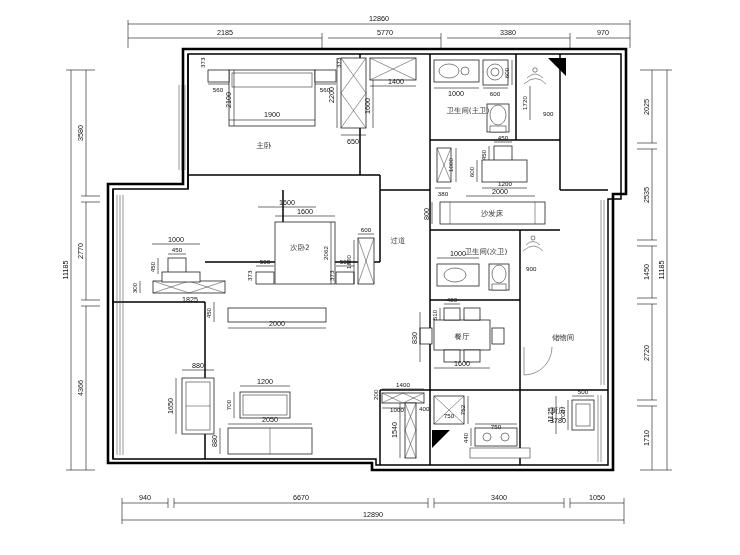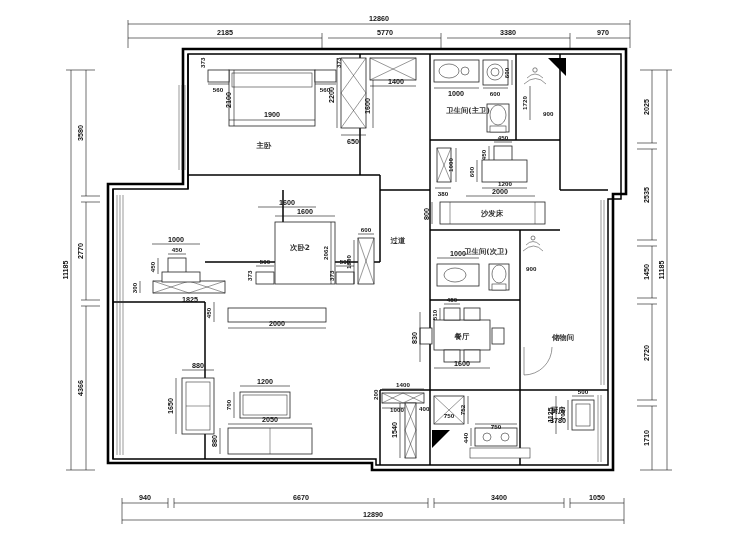--- a/index.html
+++ b/index.html
@@ -1,18 +1,18 @@
 <!DOCTYPE html>
 <html><head>
 <meta charset="utf-8">
 <style>
   html,body{margin:0;padding:0;background:#ffffff;}
   body{width:740px;height:555px;overflow:hidden;
        font-family:"Liberation Sans","DejaVu Sans",sans-serif;color:#111;}
-  #plan-root{position:relative;width:740px;height:555px;font-weight:bold;}
+  #plan-root{position:relative;width:740px;height:555px;}
   svg{display:block;}
   .dimtxt{font-size:7.2px;fill:#111;font-family:"Liberation Sans",sans-serif;}
   .dimtxt-sm{font-size:6.2px;fill:#111;font-family:"Liberation Sans",sans-serif;}
   .roomtxt{font-size:7.4px;fill:#333;font-family:"DejaVu Sans",sans-serif;}
   .roomtxt-b{font-size:7.6px;fill:#222;font-family:"DejaVu Sans",sans-serif;}
   .w-thick{stroke:#000;stroke-width:2.6;fill:none;}
   .w-med{stroke:#000;stroke-width:1.5;fill:none;}
   .w-hair{stroke:#333;stroke-width:0.5;fill:none;}
   .dim{stroke:#111;stroke-width:0.6;fill:none;}
   .furn{stroke:#222;stroke-width:0.8;fill:#ffffff;}

